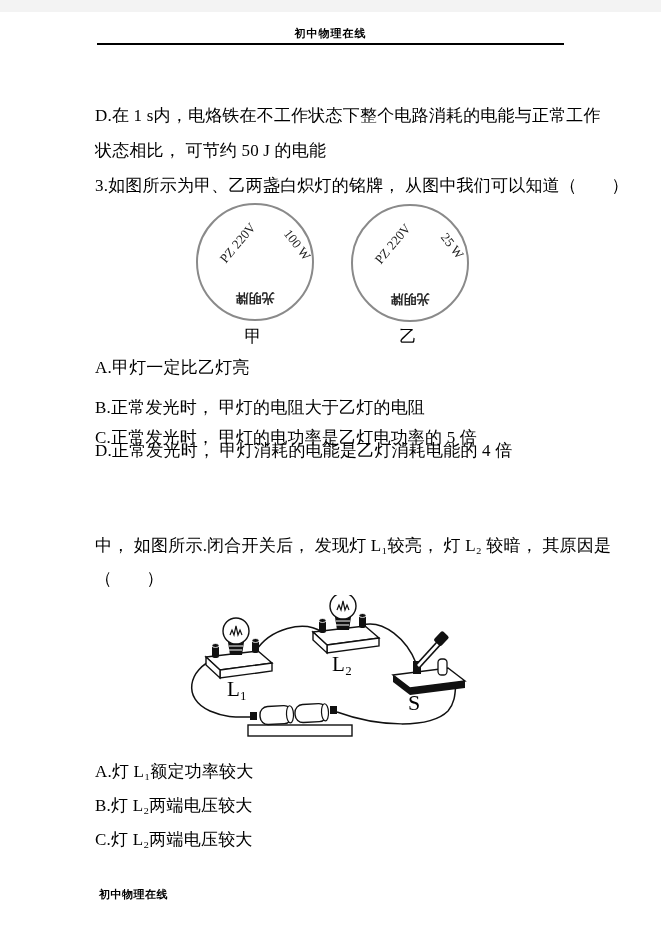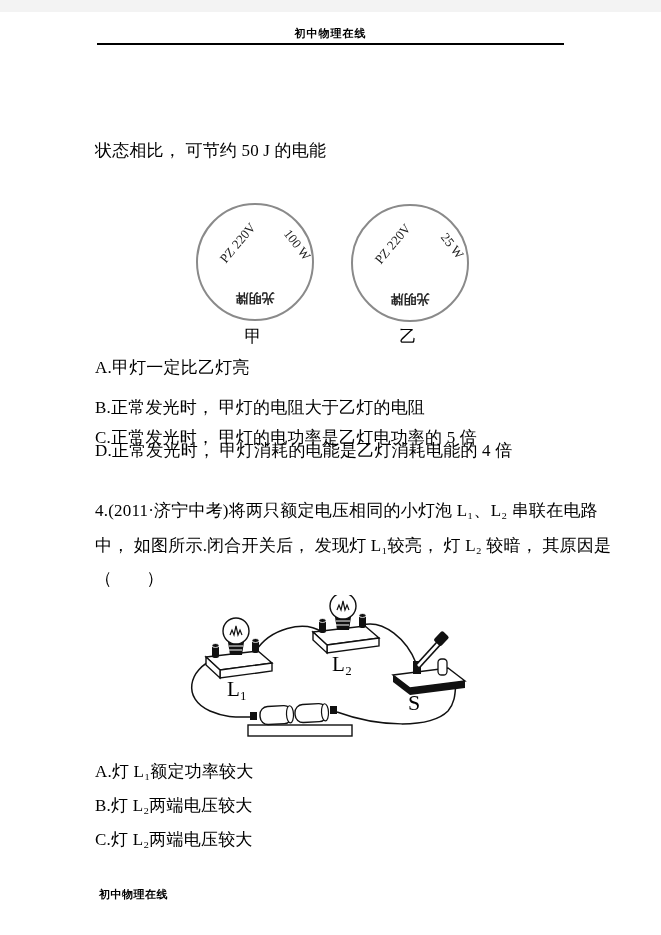--- a/index.html
+++ b/index.html
@@ -41,43 +41,44 @@
   svg text { font-family:"Liberation Serif","DejaVu Serif",serif; }
 </style>
 </head>
 <body>
 
 <div class="page">
 
   <div class="hdr">初中物理在线</div>
   <div class="hdr-rule"></div>
 
+  <div class="tline" style="top:93px">D.在 1 s内，电烙铁在不工作状态下整个电路消耗的电能与正常工作</div>
   <div class="tline" style="top:128px">状态相比， 可节约 50 J 的电能</div>
 
+  <div class="tline" style="top:163px">3.如图所示为甲、乙两盏白炽灯的铭牌， 从图中我们可以知道（　　）</div>
 
   <div class="plate" style="left:196px; top:191px">
     <span class="np-volt">PZ 220V</span>
     <span class="np-watt">100 W</span>
     <span class="np-brand">光明牌</span>
   </div>
   <div class="plate-cap" style="left:196px; top:313px">甲</div>
 
   <div class="plate" style="left:351px; top:192px">
     <span class="np-volt">PZ 220V</span>
     <span class="np-watt">25 W</span>
     <span class="np-brand">光明牌</span>
   </div>
   <div class="plate-cap" style="left:351px; top:313px">乙</div>
 
   <div class="tline" style="top:345px">A.甲灯一定比乙灯亮</div>
   <div class="tline" style="top:385px">B.正常发光时， 甲灯的电阻大于乙灯的电阻</div>
   <div class="tline" style="top:415px">C.正常发光时， 甲灯的电功率是乙灯电功率的 5 倍</div>
   <div class="tline" style="top:428px">D.正常发光时， 甲灯消耗的电能是乙灯消耗电能的 4 倍</div>
 
-  <div class="tline" style="top:488px">4.(2011·济宁中考)将两只额定电压相同的小灯泡 L₁、L₂ 串联在电路</div>
   <div class="tline" style="top:523px">中， 如图所示.闭合开关后， 发现灯 L₁较亮， 灯 L₂ 较暗， 其原因是</div>
   <div class="tline" style="top:556px">（　　）</div>
 
   <div class="circuit">
     <svg width="300" height="158" viewBox="0 0 300 158">
       <defs>
         <g id="bulbasm">
 
           <polygon points="26,62 78,56 92,68 40,75" fill="#fff" stroke="#111" stroke-width="1.4"></polygon>
           <polygon points="40,75 92,68 92,76 40,83" fill="#fff" stroke="#111" stroke-width="1.4"></polygon>

